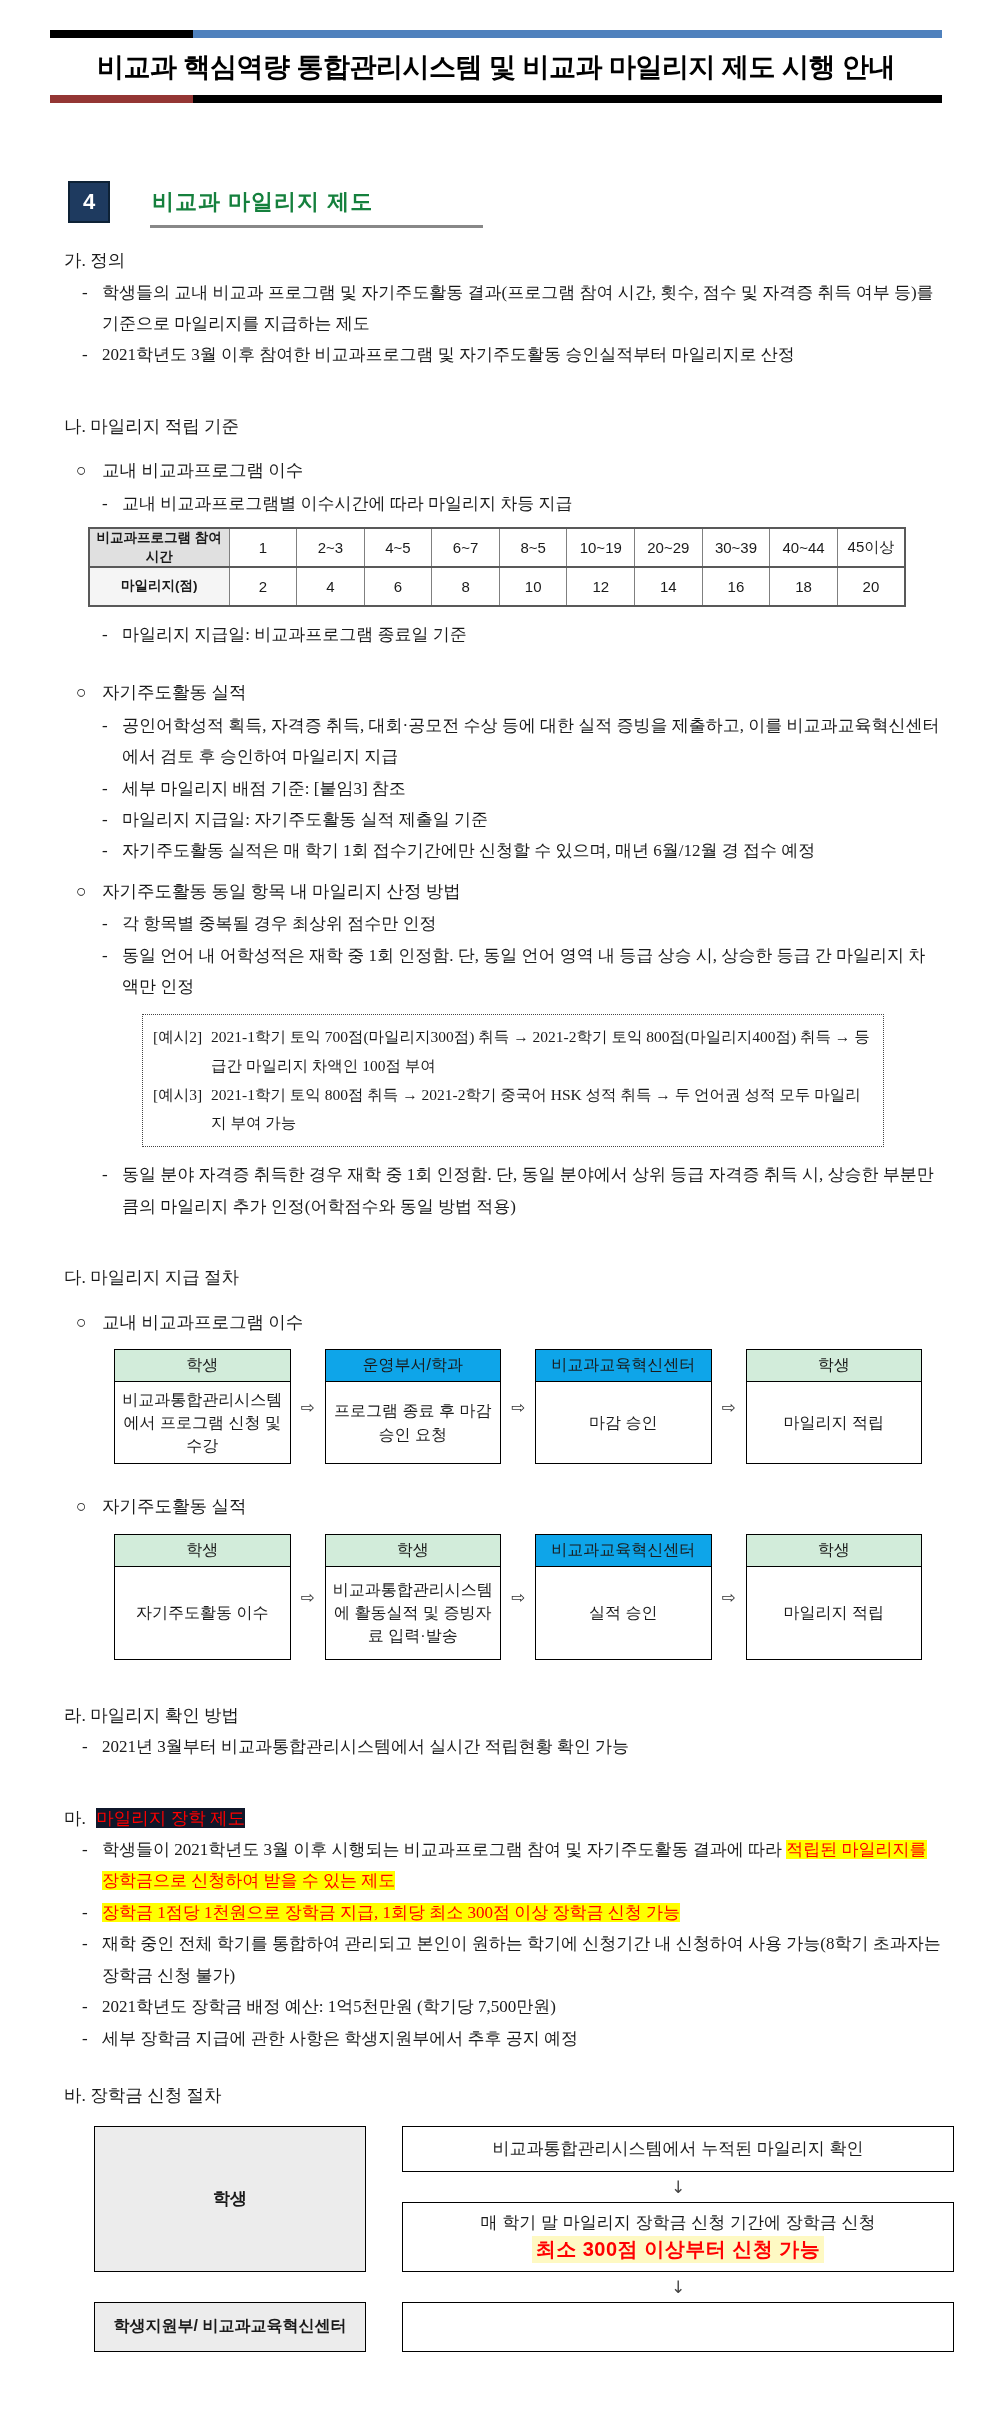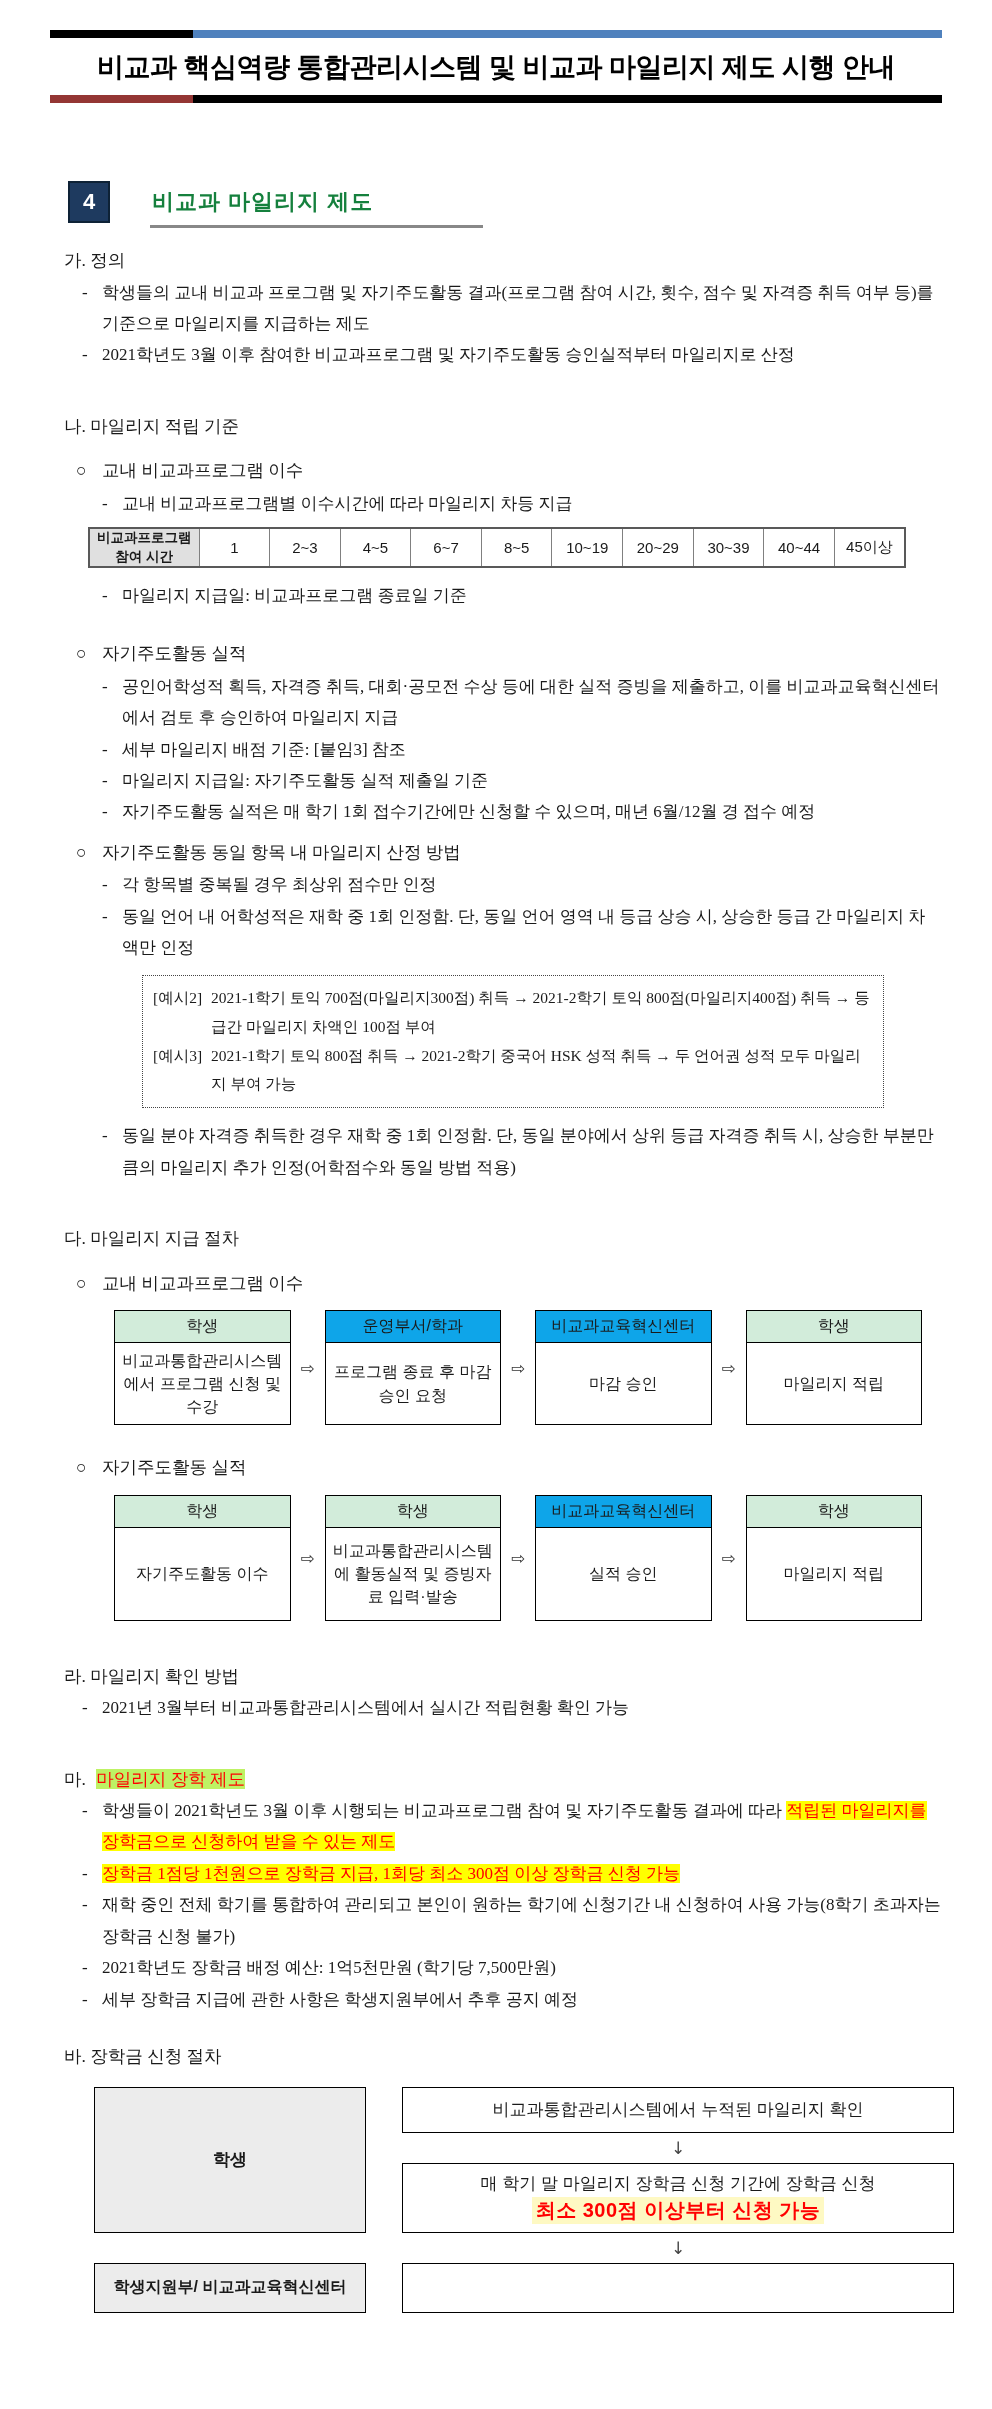--- a/index.html
+++ b/index.html
@@ -52,21 +52,21 @@
 
   
   .mtable {
     border-collapse:collapse; table-layout:fixed;
     width:818px; margin:8px 0 0 38px;
     font-family:"Liberation Sans", sans-serif; font-size:15px;
     border:2px solid #595959;
   }
   .mtable td { border:1px solid #808080; text-align:center; vertical-align:middle; height:39px; }
   .mtable tr.r1 td { border-bottom:2px solid #595959; }
-  .mtable td.lab { width:110px; font-weight:bold; font-size:13.5px; line-height:1.35; }
+  .mtable td.lab { width:140px; font-weight:bold; font-size:13.5px; line-height:1.35; }
   .mtable td.lab.dark { background:#e0e0e0; }
   .mtable td.lab.light { background:#f5f5f5; }
 
   
   .exbox {
     border:1px dotted #444; margin:12px 0 0 92px; width:742px;
     padding:8px 12px 8px 10px; font-size:15.5px;
   }
   .exrow { display:flex; line-height:1.85; }
   .exrow .exlab { width:58px; flex-shrink:0; }
@@ -88,21 +88,21 @@
   }
   .flow1 .fbody { min-height:62px; }
   .flow2 .fbody { min-height:92px; }
   .farrow {
     width:34px; flex-shrink:0; display:flex; align-items:center; justify-content:center;
     font-family:"DejaVu Sans", sans-serif; font-size:17px; color:#333;
   }
 
   
   .hl { background:#ffff00; color:#ff0000; }
-  .hl-head { background:#bef264; color:#ff0000; margin-left:6px; }
+  .hl-head { background:#0f172a; color:#ff0000; margin-left:6px; }
 
   
   .app-grid {
     display:grid; margin:14px 0 0 44px; width:860px;
     grid-template-columns:272px 36px 1fr;
     grid-template-rows:46px 30px 70px 30px 50px 30px 50px;
     font-family:"Liberation Sans", sans-serif; font-size:17px;
   }
   .actor {
     background:#ececec; border:1.5px solid #000; display:flex;
@@ -183,20 +183,33 @@
       <td>2~3</td>
       <td>4~5</td>
       <td>6~7</td>
       <td>8~5</td>
       <td>10~19</td>
       <td>20~29</td>
       <td>30~39</td>
       <td>40~44</td>
       <td>45이상</td>
     </tr>
+    <tr>
+      <td class="lab light">마일리지(점)</td>
+      <td>2</td>
+      <td>4</td>
+      <td>6</td>
+      <td>8</td>
+      <td>10</td>
+      <td>12</td>
+      <td>14</td>
+      <td>16</td>
+      <td>18</td>
+      <td>20</td>
+    </tr>
   </tbody>
     </table>
 
   <div class="blist sub mt12">
     <div class="bullet">
       <span class="marker">-</span>
       <span class="btext">마일리지 지급일: 비교과프로그램 종료일 기준</span>
     </div>
   </div>
 

